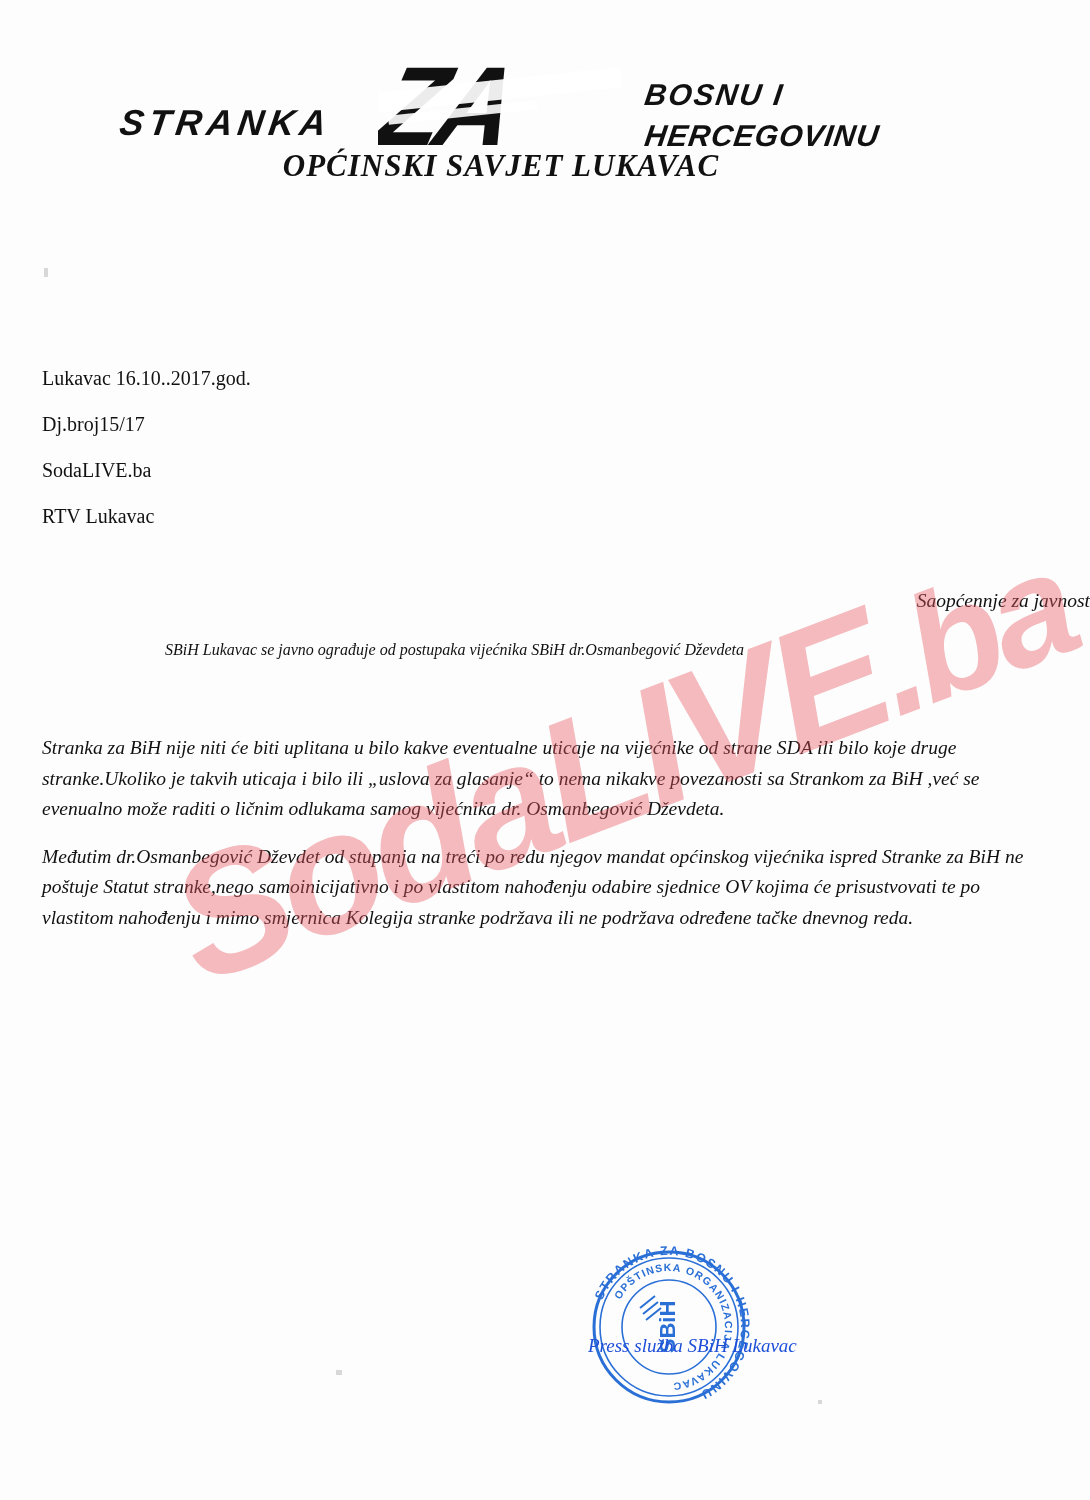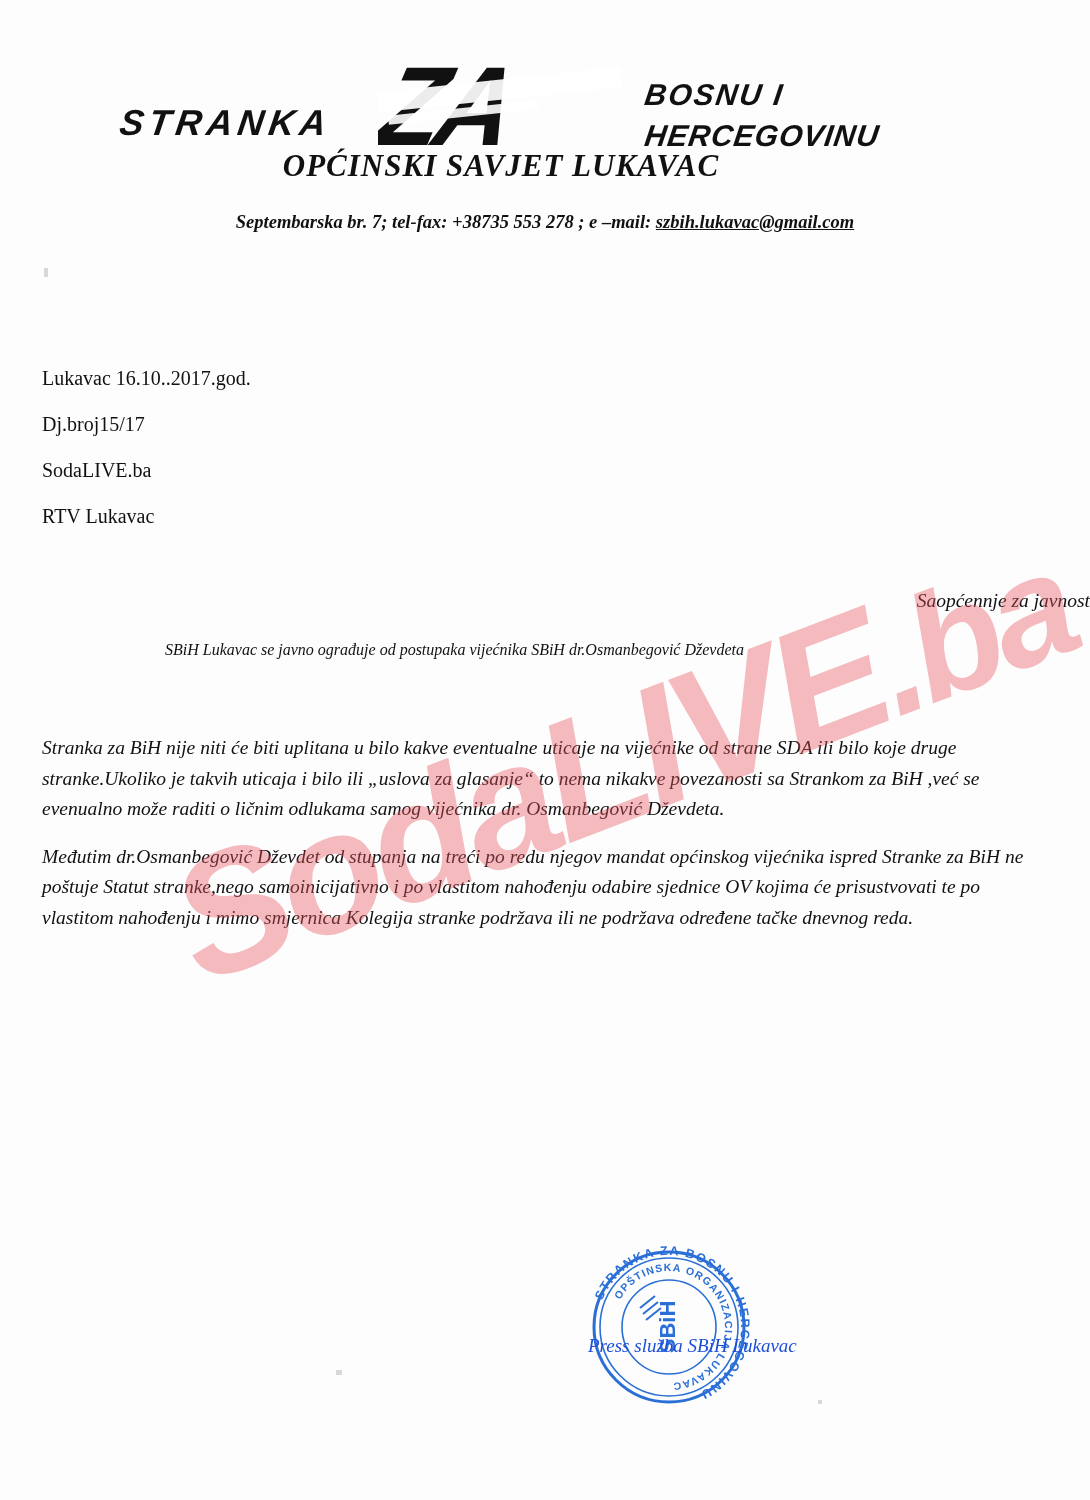--- a/index.html
+++ b/index.html
@@ -259,23 +259,20 @@
       <div class="za-text">ZA</div>
       <div class="swoosh"></div>
       <div class="swoosh2"></div>
     </div>
     <div class="lh-bosnu">BOSNU I</div>
     <div class="lh-herceg">HERCEGOVINU</div>
   </div>
 
   <div class="org-title">OPĆINSKI SAVJET LUKAVAC</div>
 
-  <div class="contact-line">
-    <span>Septembarska  br. 7; tel-fax: +38735 553 278 ; e –mail: </span><a class="email" href="#">szbih.lukavac@gmail.com</a>
-  </div>
 
   <div class="meta">
     <div>Lukavac 16.10..2017.god.</div>
     <div>Dj.broj15/17</div>
     <div>SodaLIVE.ba</div>
     <div>RTV Lukavac</div>
   </div>
 
   <div class="doc-subject">Saopćennje za javnost</div>
   <div class="doc-headline">SBiH Lukavac se javno ograđuje od postupaka vijećnika SBiH dr.Osmanbegović Dževdeta</div>

